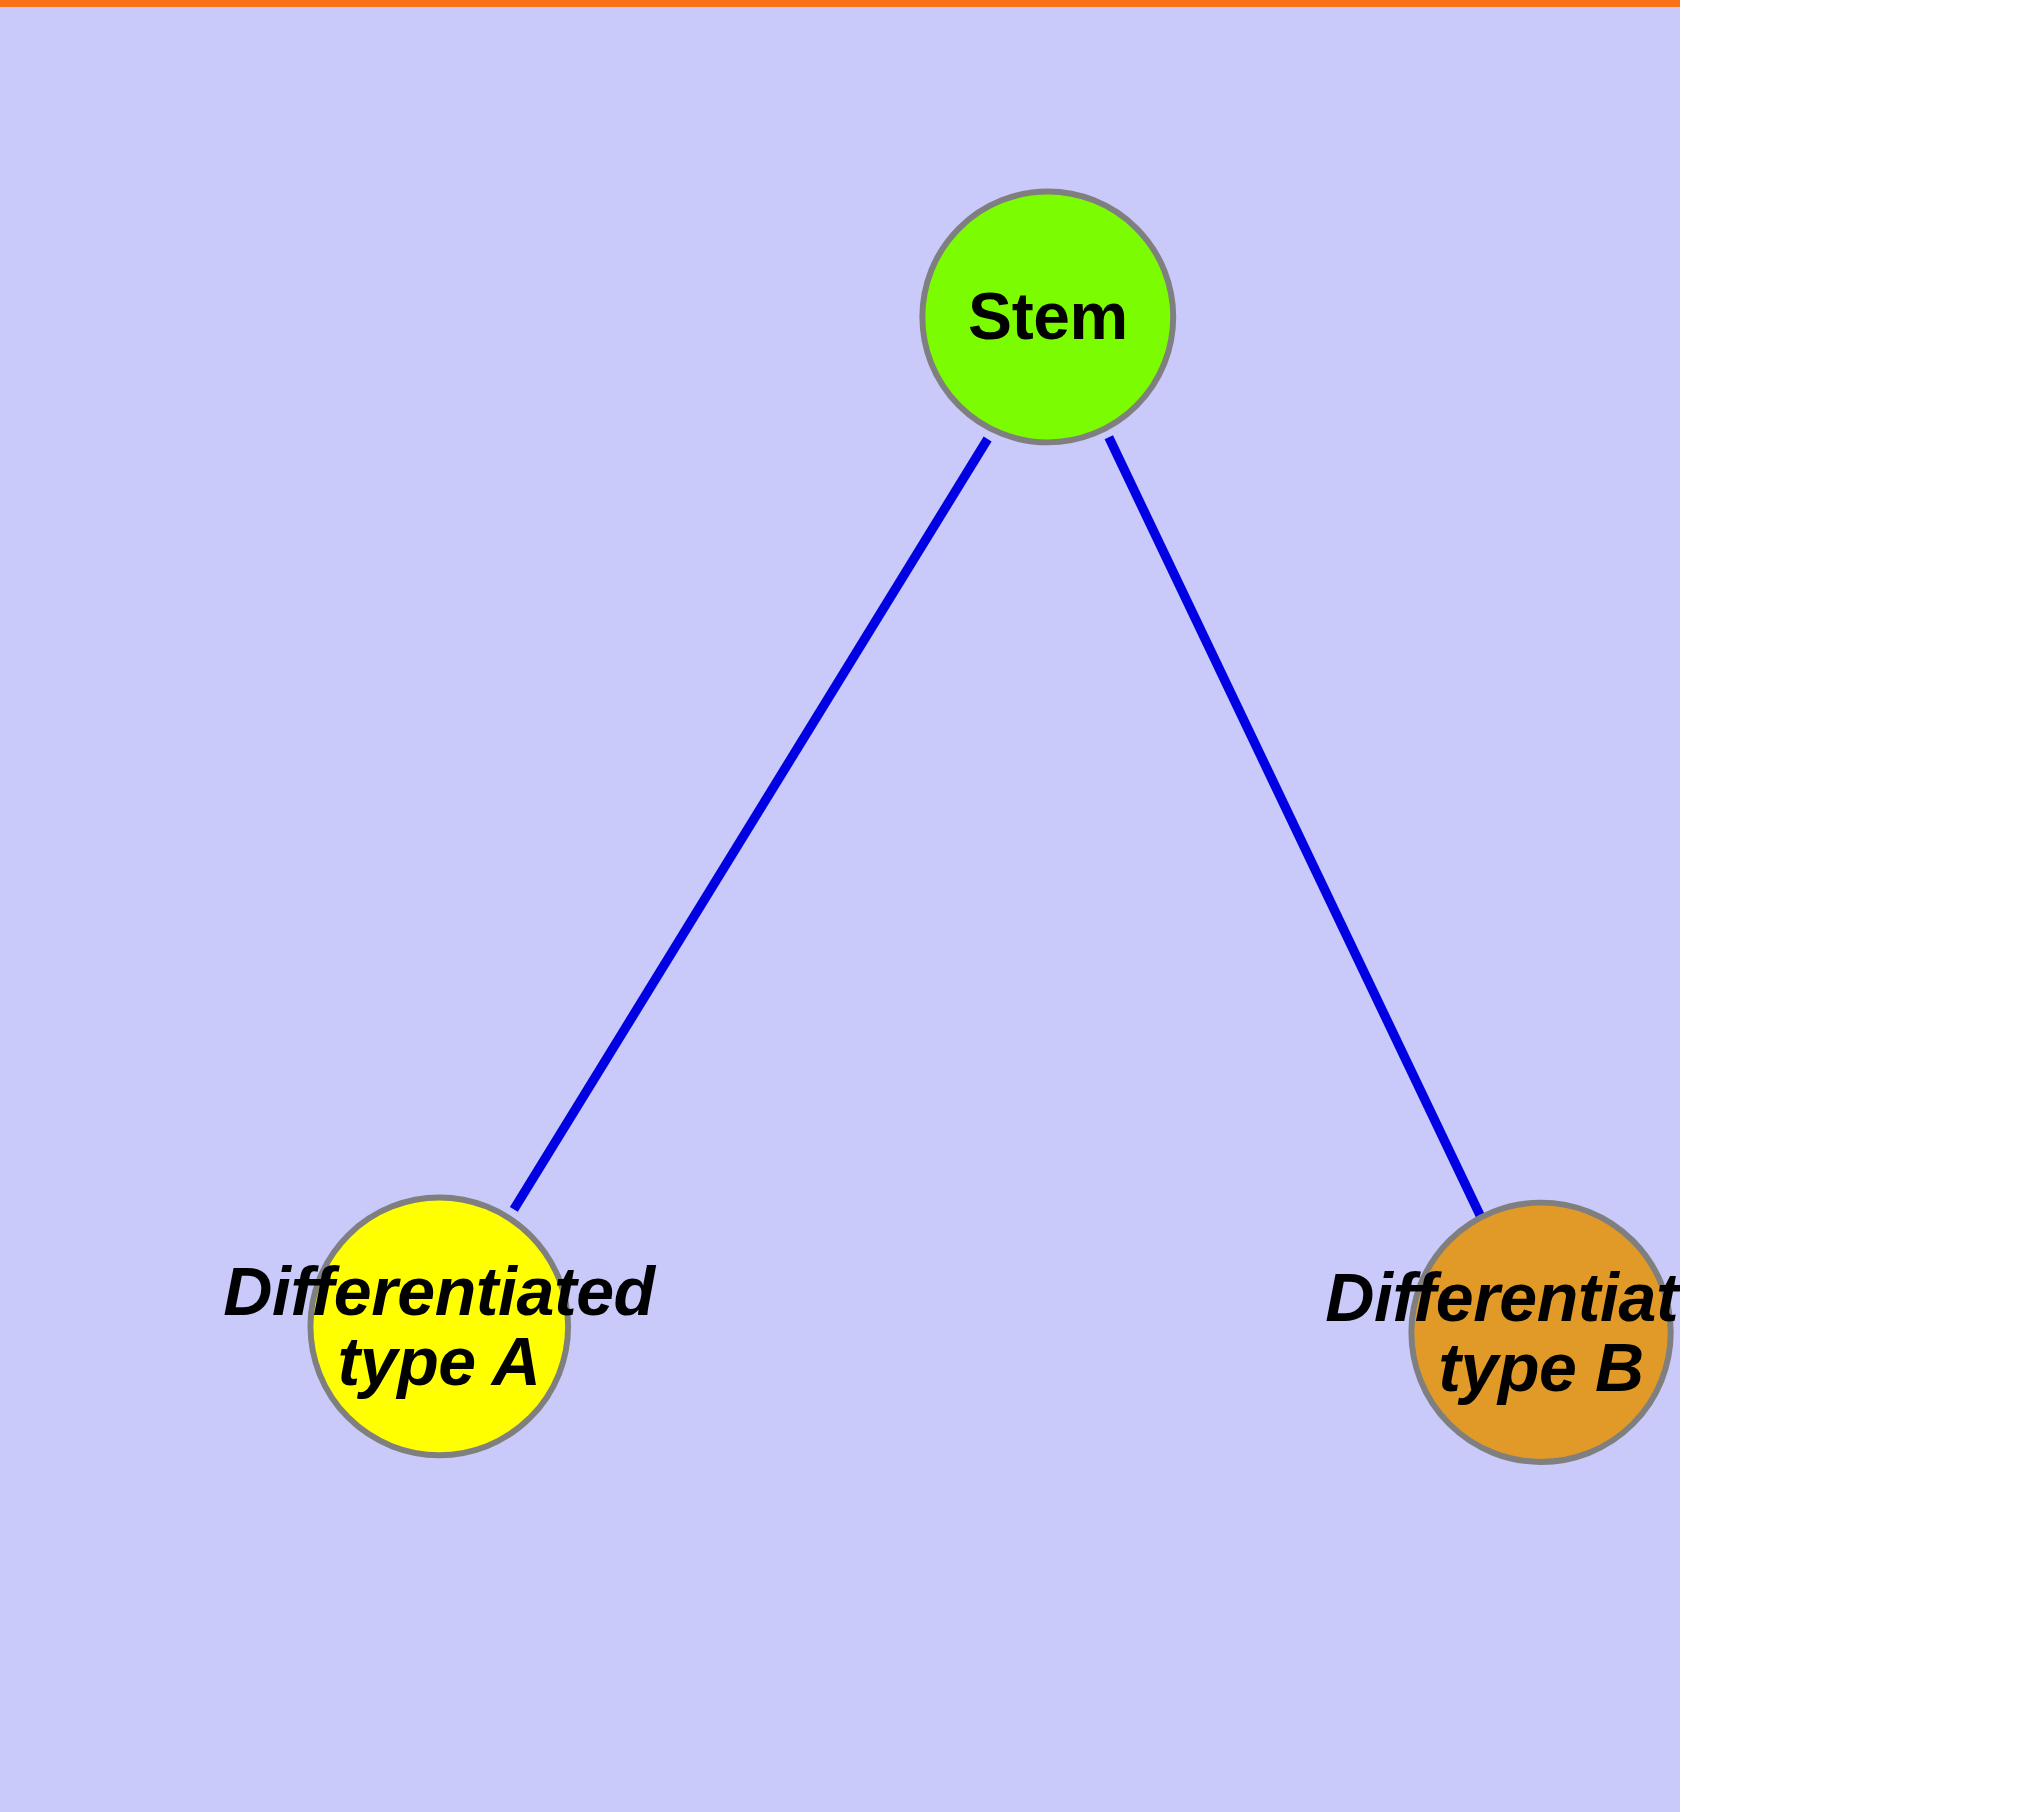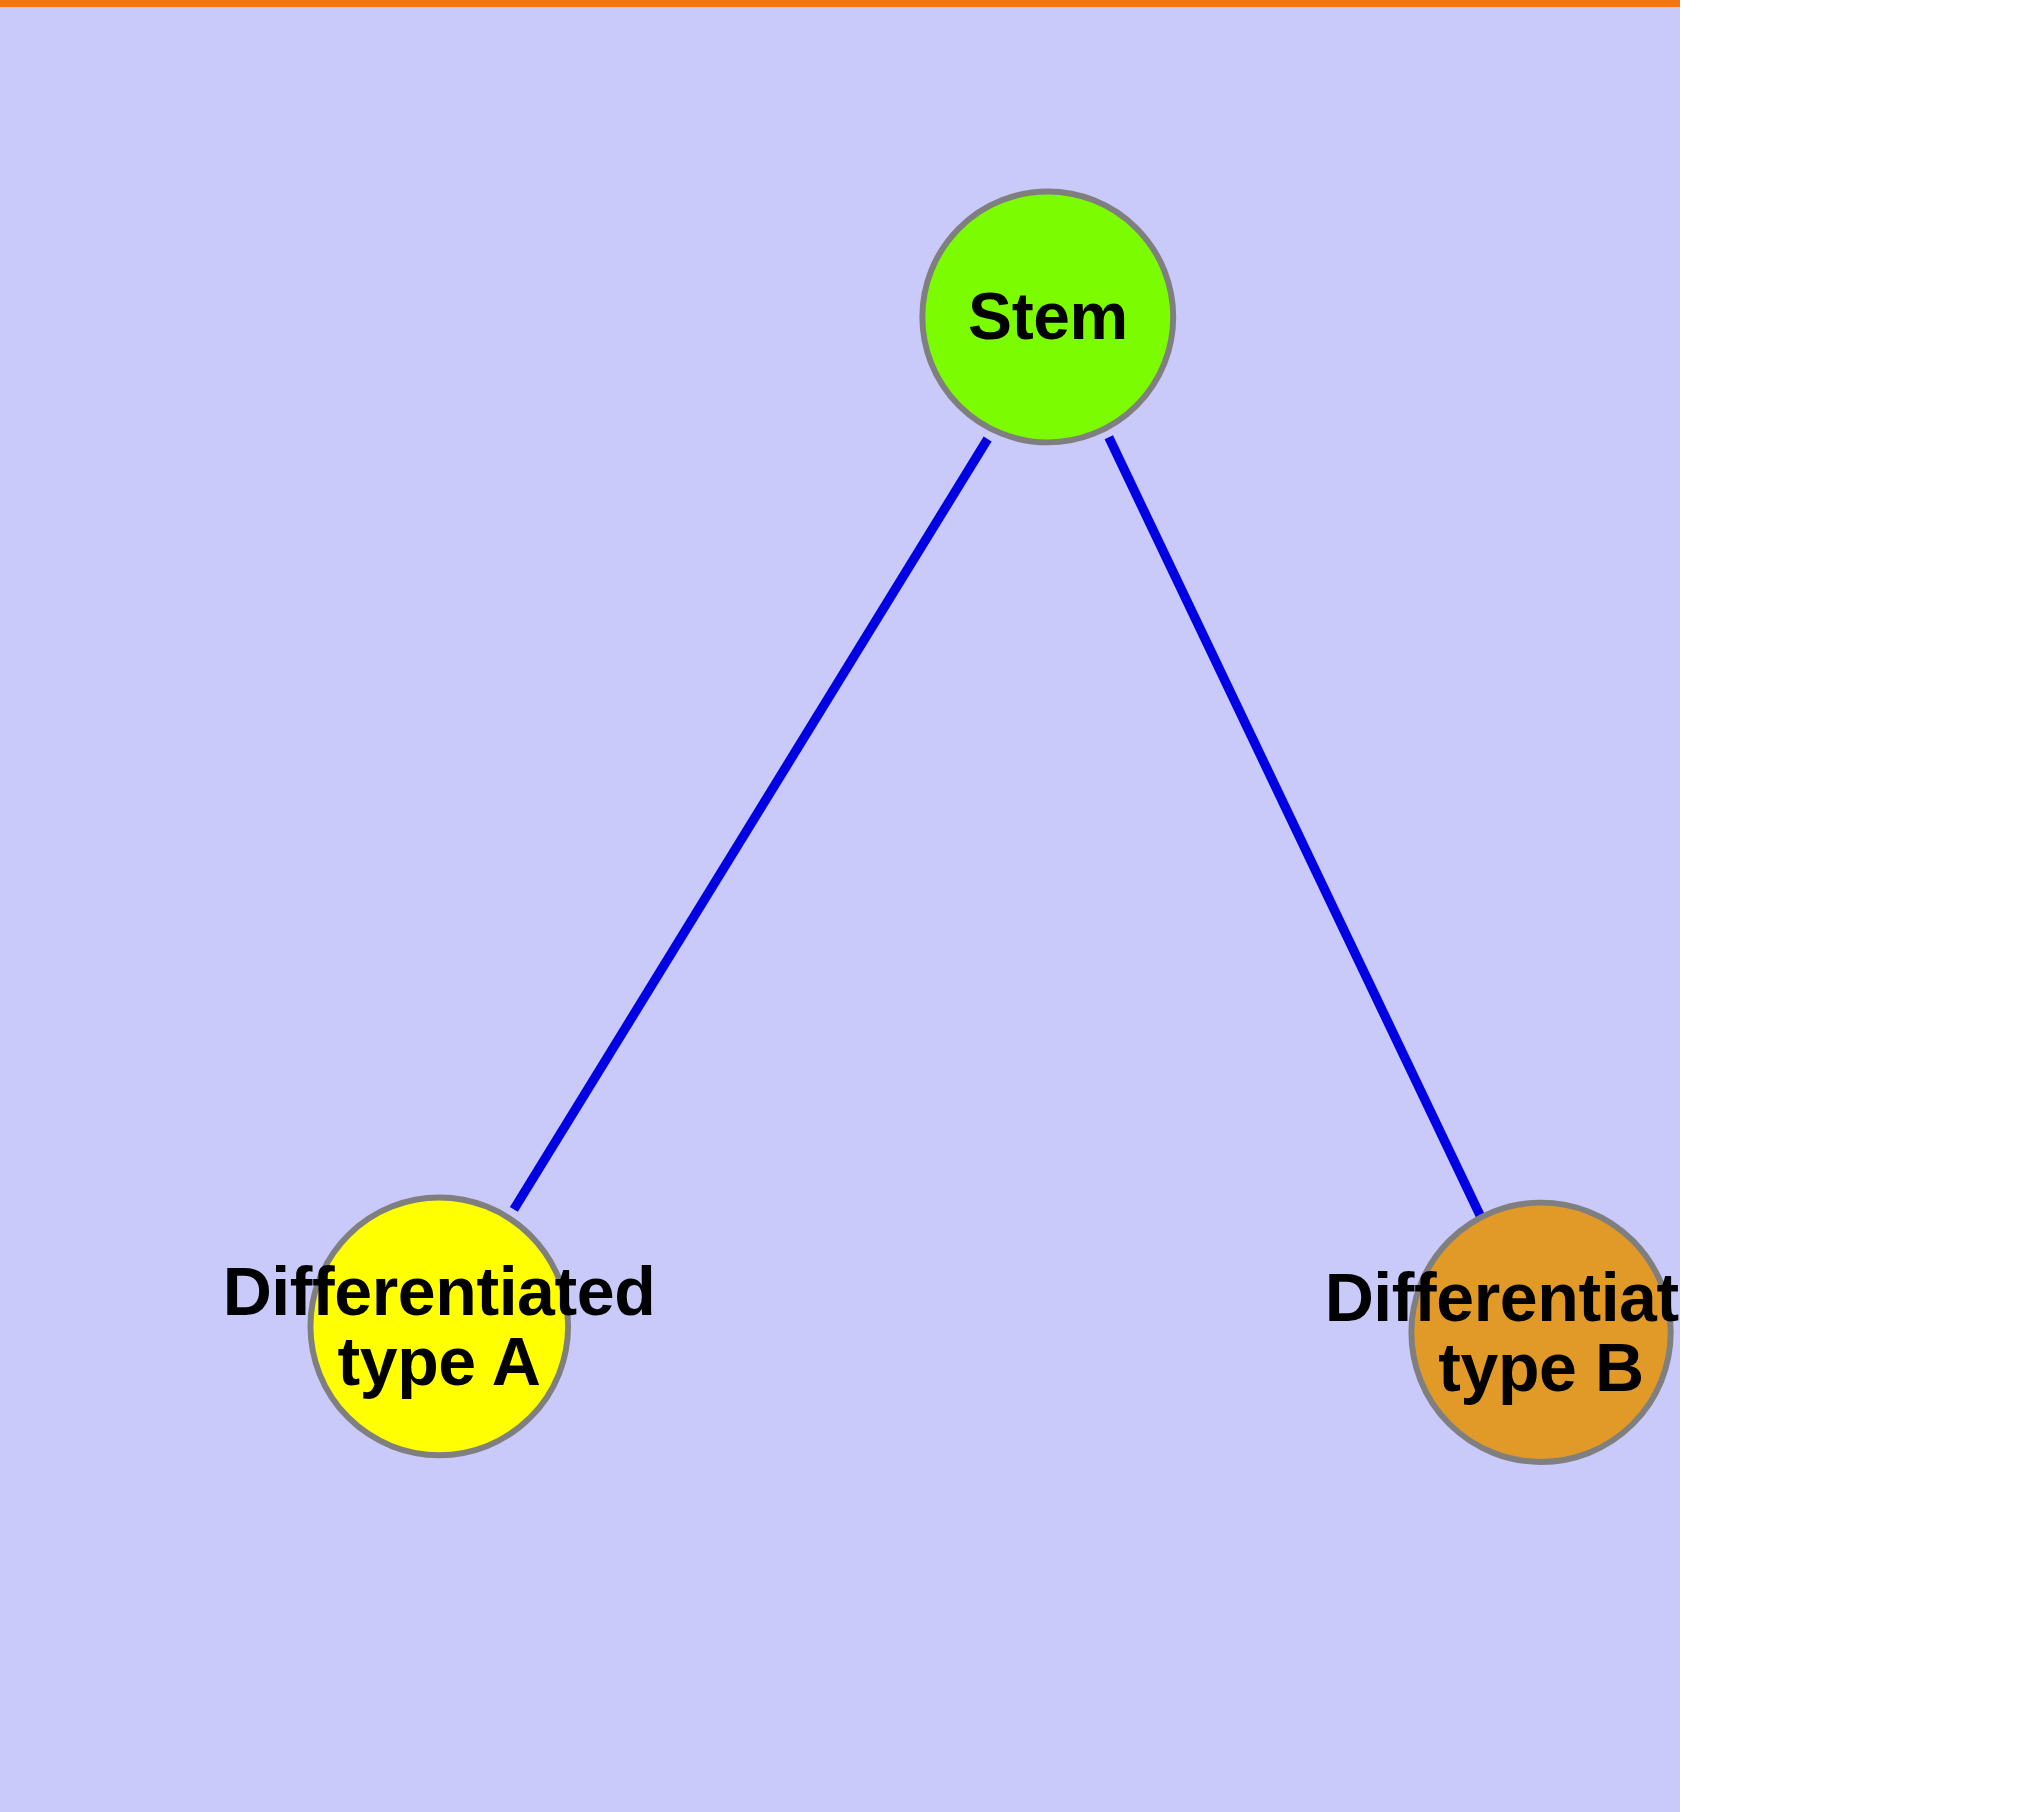--- a/index.html
+++ b/index.html
@@ -50,20 +50,21 @@
     line-height: 1.03;
     letter-spacing: -0.4px;
     transform: translate(-50%, -50%);
     pointer-events: none;
   }
   #label-stem {
     font-size: 66px;
   }
   #label-diff-a, #label-diff-b {
     font-size: 68px;
+    font-style: italic;
   }
 </style>
 </head>
 <body>
 
 <div id="canvas" style="width: 1680px; height: 1812px; background: #f97316;">
 
   <div id="plot-background" style="background: rgb(201, 201, 250); width: 2021px;"></div>
 
   <svg id="graph-svg" viewBox="0 0 2384 2138">

